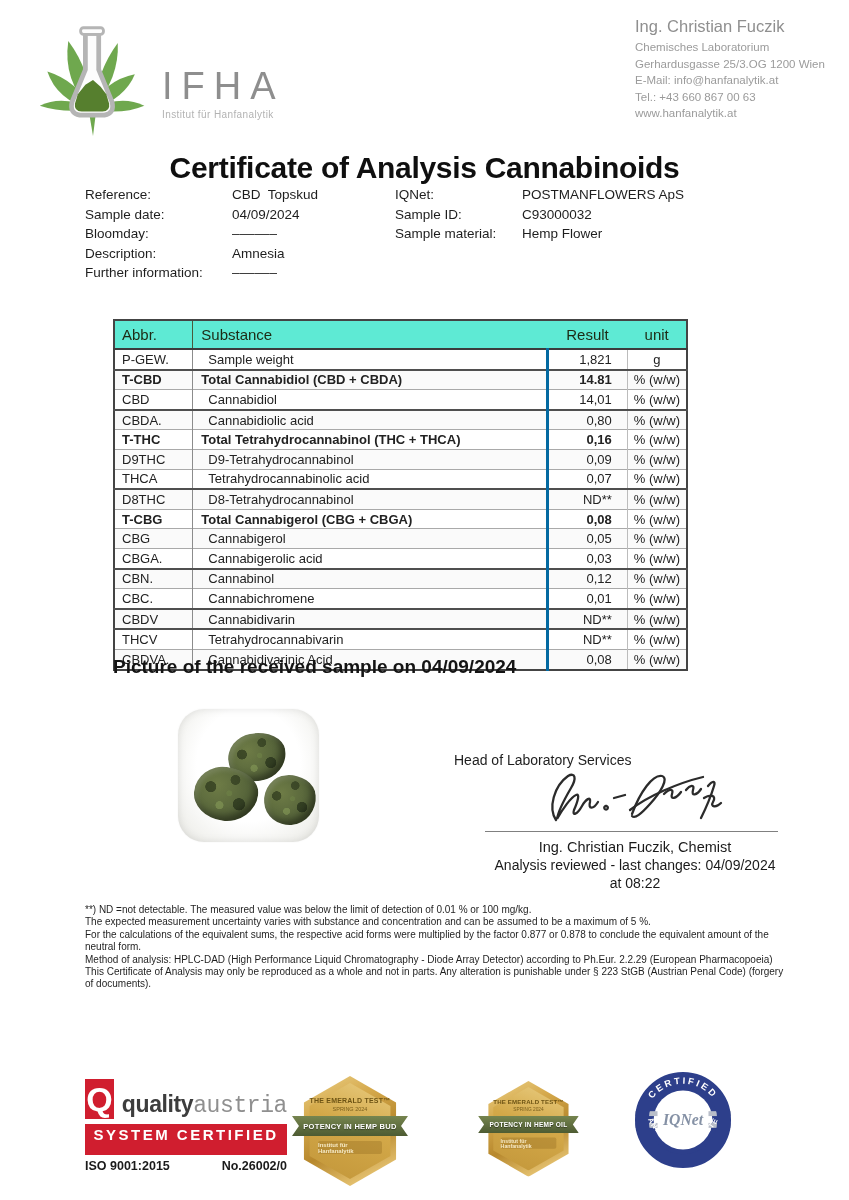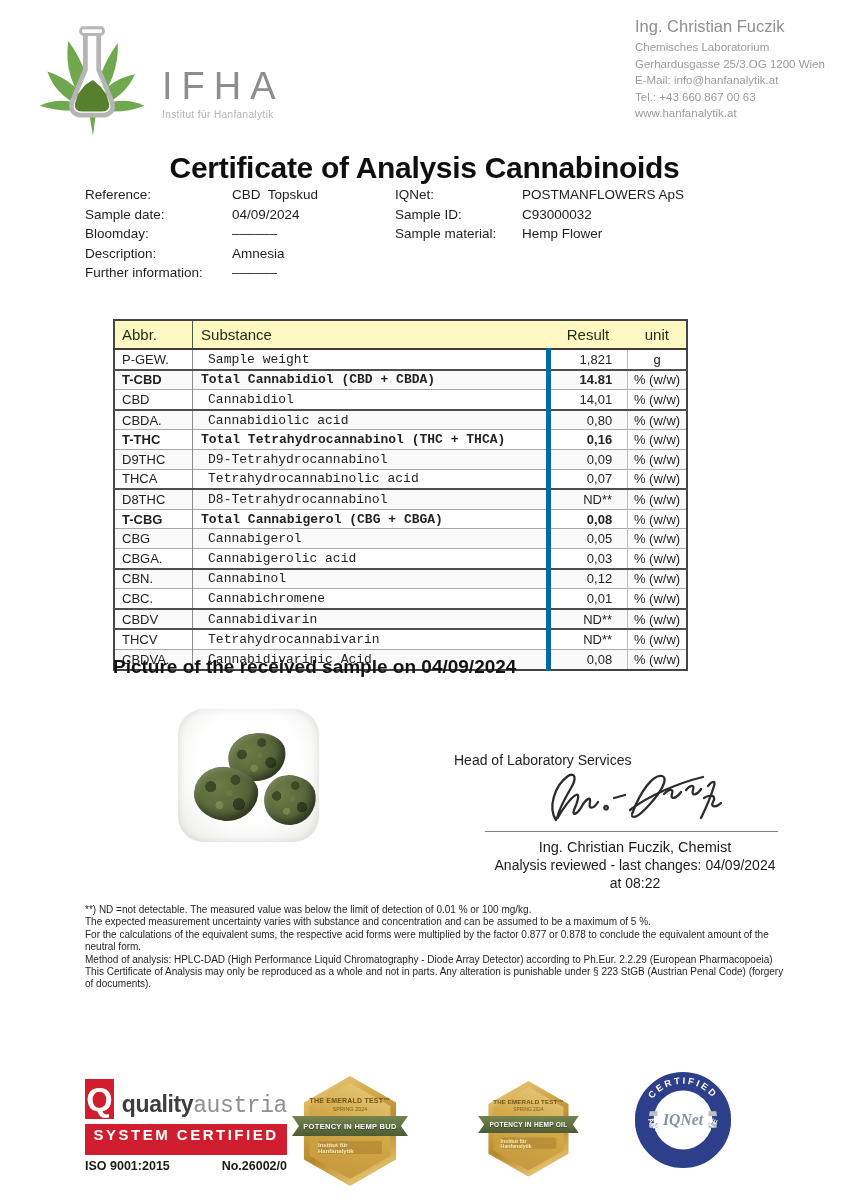--- a/index.html
+++ b/index.html
@@ -24,31 +24,31 @@
   .info-left{left:85px;}
   .info-right{left:395px;}
   .info-row{display:flex;line-height:19.5px;}
   .info-left .info-label{width:147px;}
   .info-right .info-label{width:127px;}
   .info-value{white-space:pre;}
 
   
   .results{position:absolute;left:113px;top:319px;width:575px;border-collapse:collapse;
            font-size:13px;color:#222;}
-  .results th{background:#fef9c3;height:25px;font-weight:400;font-size:15px;color:#1d2a14;
+  .results th{background:#5eead4;height:25px;font-weight:400;font-size:15px;color:#1d2a14;
               border-bottom:2px solid #3c3c3c;}
   .results th.col-abbr{text-align:left;padding-left:7px;border-right:1px solid #4a5a3a;width:71px;}
   .results th.col-sub{text-align:left;padding-left:8px;width:365px;}
   .results th.col-res{width:80px;text-align:center;}
   .results th.col-unit{width:59px;text-align:center;}
   .results td{height:18.6px;padding:0 6px;border-top:1px solid #a9a9a9;}
   .results tr.sep td{border-top:2px solid #4f4f4f;}
   .results tbody tr:nth-child(even) td{background:#fafafa;}
   .results td.col-abbr{border-right:1px solid #8c8c8c;padding-left:7px;}
-  .results td.col-sub{border-right:5px solid #0369a1;padding-left:15px;font-family:Liberation Mono, monospace;}
+  .results td.col-sub{border-right:3px solid #0369a1;padding-left:15px;}
   .results td.col-res{border-right:1px solid #bcbcbc;text-align:right;padding-right:15px;}
   .results td.col-unit{text-align:center;padding:0 2px;}
   .results tr.bold td{font-weight:700;}
   .results tr.bold td.col-unit{font-weight:400;}
   .results tr.bold td.col-sub{padding-left:8px;}
   .results{border:2px solid #444;}
 
   .caption{position:absolute;left:113px;top:656px;font-size:19px;color:#141414;font-weight:700;}
 
   

